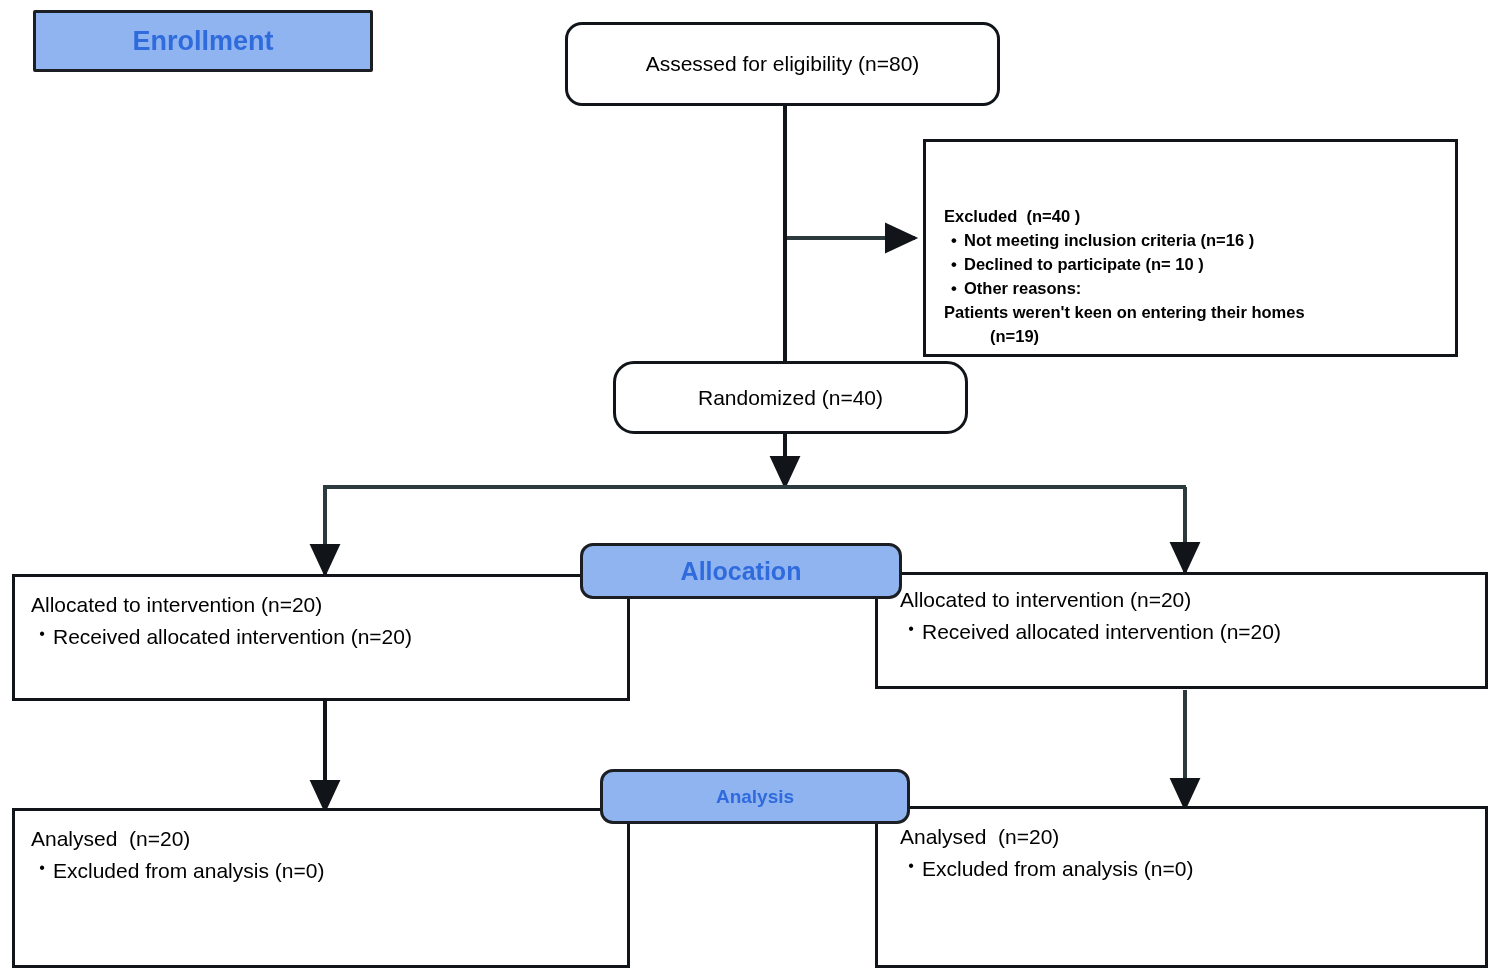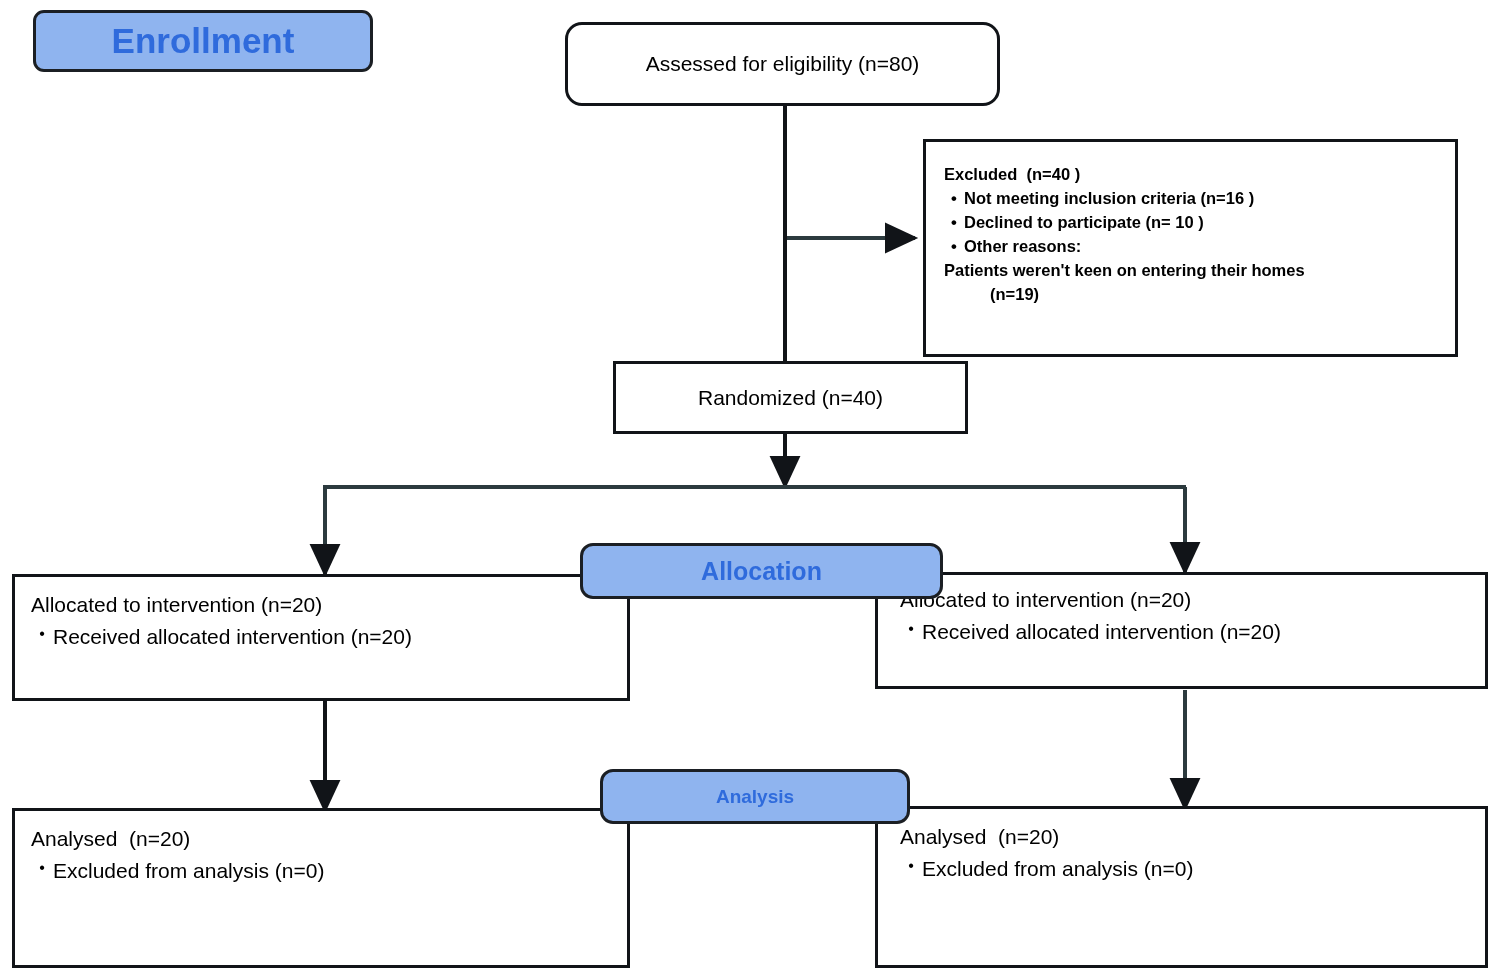--- a/index.html
+++ b/index.html
@@ -72,21 +72,21 @@
     width: 1500px;
     height: 973px;
     z-index: 1;
   }
   
   .small-text {
     font-size: 16.5px;
     line-height: 1.46;
     font-weight: bold;
   }
-  .small-text .box-inner { padding: 20px 0 0 18px; }
+  .small-text .box-inner { padding: 30px 0 0 18px; margin-top: 32px; }
   .indent-line { padding-left: 46px; display: block; white-space: pre; }
 </style>
 </head>
 <body>
 
 <div id="canvas">
 
   <svg class="connectors" viewBox="0 0 1500 973" xmlns="http://www.w3.org/2000/svg">
     <defs>
       <marker id="arrowhead" markerWidth="9" markerHeight="9" refX="7.6" refY="4.5" orient="auto" markerUnits="strokeWidth">
@@ -104,25 +104,25 @@
 
     <line x1="325" y1="487" x2="325" y2="574" stroke="#2c3a3e" stroke-width="4" marker-end="url(#arrowhead)"></line>
 
     <line x1="1185" y1="487" x2="1185" y2="572" stroke="#2c3a3e" stroke-width="4" marker-end="url(#arrowhead)"></line>
 
     <line x1="325" y1="700" x2="325" y2="810" stroke="#111418" stroke-width="4" marker-end="url(#arrowhead)"></line>
 
     <line x1="1185" y1="690" x2="1185" y2="808" stroke="#2c3a3e" stroke-width="4" marker-end="url(#arrowhead)"></line>
   </svg>
 
-  <div class="badge" style="left:33px; top:10px; width:340px; height:62px; font-size:35px; border-radius:11px;">
+  <div class="badge" style="left:33px; top:10px; width:340px; height:62px; font-size:27px; border-radius:2px;">
     <span>Enrollment</span>
   </div>
 
-  <div class="badge" style="left:580px; top:543px; width:363px; height:56px; font-size:25px;">
+  <div class="badge" style="left:580px; top:543px; width:322px; height:56px; font-size:25px;">
     <span>Allocation</span>
   </div>
 
   <div class="badge" style="left:600px; top:769px; width:310px; height:55px; font-size:19px;">
     <span>Analysis</span>
   </div>
 
   <div class="box" style="left:565px; top:22px; width:435px; height:84px;border-radius:17px;">
     <div class="ctr">
       <span>Assessed for eligibility (n=80)</span>
@@ -146,21 +146,21 @@
       <span class="bullet-line">
         <span class="bullet-dot">•</span>
         <span>Other reasons:</span>
       </span>
 
       <span class="line-plain">Patients weren't keen on entering their homes</span>
       <span class="indent-line">(n=19)</span>
     </div>
   </div>
 
-  <div class="box" style="left:613px; top:361px; width:355px; height:73px;">
+  <div class="box" style="left:613px; top:361px; width:355px; height:73px;border-radius:21px;">
     <div class="ctr">
       <span>Randomized (n=40)</span>
     </div>
   </div>
 
   <div class="box" style="left:12px; top:574px; width:618px; height:127px;">
     <div class="box-inner" style="padding-top:14px;">
       <span class="line-plain">Allocated to intervention (n=20)</span>
       <span class="bullet-line" style="margin-top:4px;">
         <span class="bullet-dot" style="width:22px;flex:0 0 22px;font-size:16px;">•</span>

